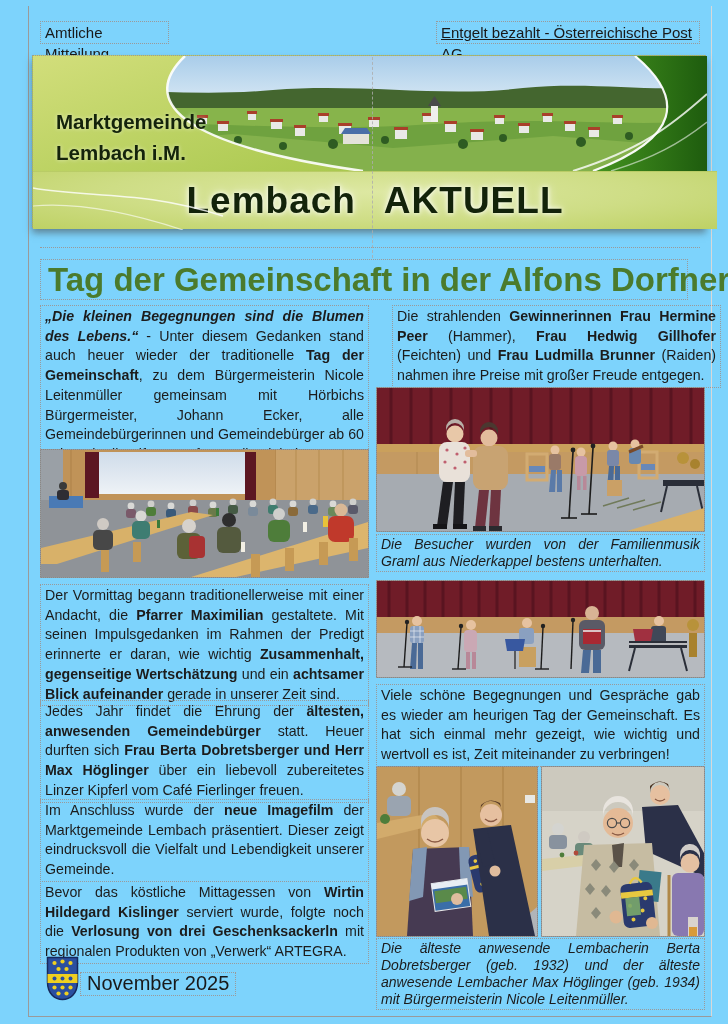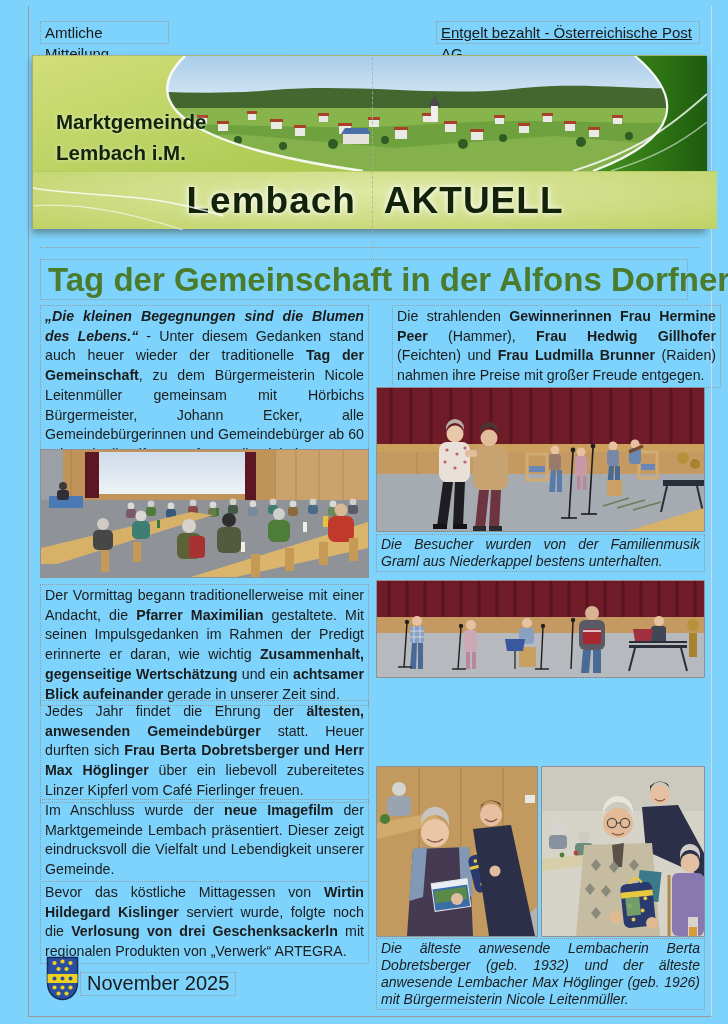--- a/index.html
+++ b/index.html
@@ -479,20 +479,21 @@
       <circle cx="30" cy="41" r="2.2" fill="#222"></circle>
         <circle cx="84" cy="45" r="2.2" fill="#222"></circle>
         <circle cx="166" cy="45" r="2.2" fill="#222"></circle>
         <circle cx="196" cy="39" r="2.2" fill="#222"></circle>
 
       <circle cx="316" cy="44" r="6" fill="#b8923a"></circle>
         <rect x="312" y="52" width="8" height="24" fill="#a8822e"></rect>
     </svg>
   </div>
 
+  <div class="para dotted" style="left:376px;top:684px;min-height:78px;"><span>Viele schöne Begegnungen und Gespräche gab es wieder am heurigen Tag der Gemeinschaft. Es hat sich einmal mehr gezeigt, wie wichtig und wertvoll es ist, Zeit miteinander zu verbringen!</span></div>
 
   <div class="photo dotted" style="left:376px;top:766px;width:162px;height:171px;">
     <svg width="160" height="169" viewBox="0 0 160 169">
       <rect x="0" y="0" width="160" height="169" fill="#c2995e"></rect>
       <g stroke="#ae8448" stroke-width="1.2">
           <line x1="42" y1="0" x2="42" y2="169"></line>
           <line x1="84" y1="0" x2="84" y2="169"></line>
           <line x1="126" y1="0" x2="126" y2="100"></line>
         </g>
       <polygon points="126,169 160,140 160,169" fill="#b0b4b8"></polygon>
@@ -592,15 +593,15 @@
         <rect x="84" y="130" width="14" height="18" fill="#7aa86a" opacity="0.9"></rect>
       </g>
       <circle cx="74" cy="150" r="6.5" fill="#e0b892"></circle>
         <circle cx="110" cy="156" r="6" fill="#e0b892"></circle>
 
       <rect x="146" y="150" width="10" height="19" fill="#e8e4d4" opacity="0.85"></rect>
         <rect x="147" y="160" width="8" height="9" fill="#d89a3a"></rect>
     </svg>
   </div>
 
-  <div class="para caption dotted" style="left:376px;top:938px;min-height:53px;">Die älteste anwesende Lembacherin Berta Dobretsberger (geb. 1932) und der älteste anwesende Lembacher Max Höglinger (geb. 1926) mit Bürgermeisterin Nicole Leitenmüller.</div>
+  <div class="para caption dotted" style="left:376px;top:938px;min-height:53px;">Die älteste anwesende Lembacherin Berta Dobretsberger (geb. 1932) und der älteste anwesende Lembacher Max Höglinger (geb. 1934) mit Bürgermeisterin Nicole Leitenmüller.</div>
 
 </div>
 
 </body></html>

